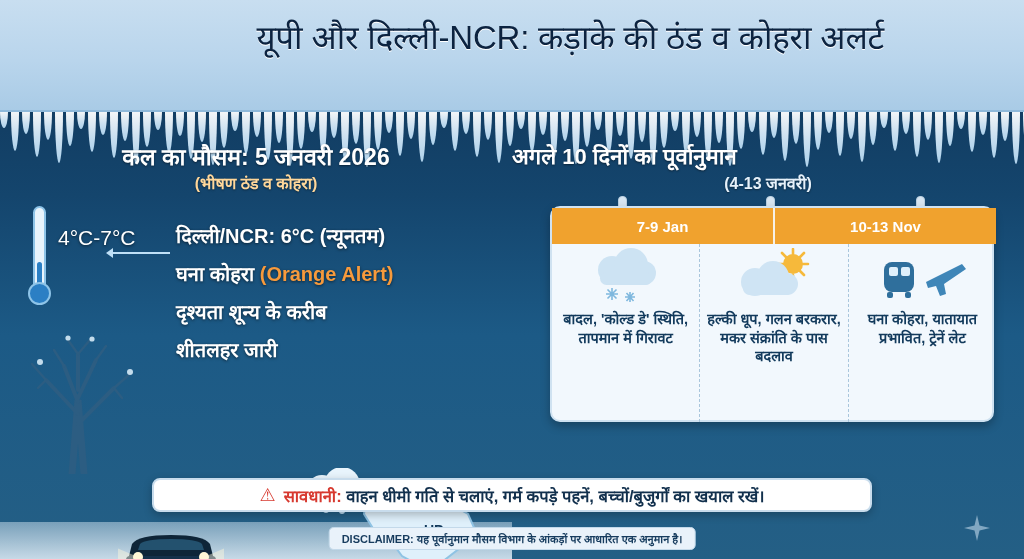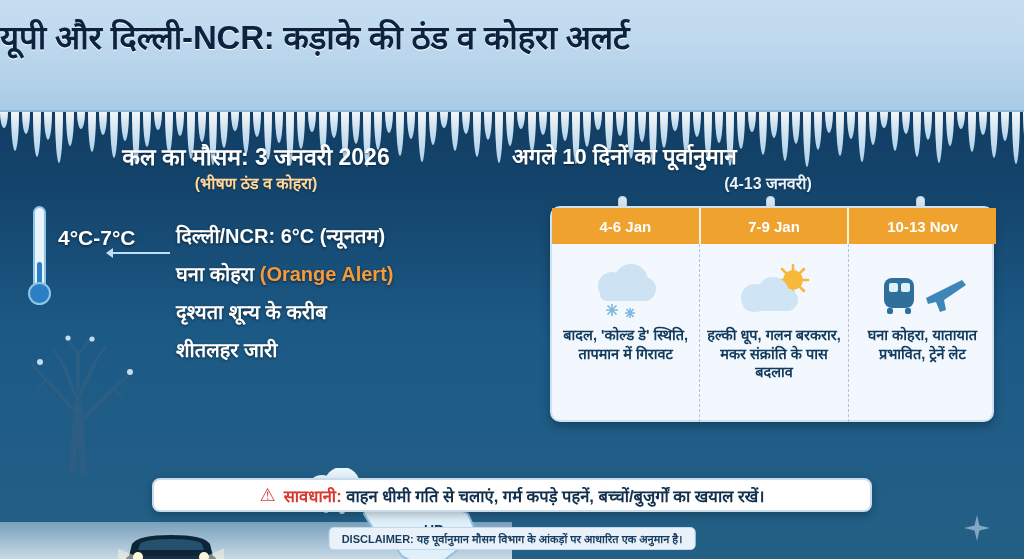--- a/index.html
+++ b/index.html
@@ -13,22 +13,22 @@
     background:linear-gradient(180deg,#0f3355 0%, #14456d 35%, #1c5a86 60%, #245f85 100%);
   }
 
   
   .header {
     position:absolute; left:0; top:0; width:1024px; height:112px;
     background:linear-gradient(180deg,#c8def0 0%, #b9d5ec 55%, #a9cbe6 100%);
     border-bottom:2px solid #8fb9da;
   }
   .title-main {
-    position:absolute; left:0; top:14px; width:884px; text-align:left;
-    font-size:33px; font-weight:bold; color:#0c2340; letter-spacing:-0.2px;
+    position:absolute; left:0; top:14px; width:884px; text-align:right;
+    font-size:33px; font-weight:normal; color:#0c2340; letter-spacing:-0.2px;
     text-shadow:0 1px 0 #fff;
   }
   .title-sub {
     position:absolute; left:50%; transform:translateX(-50%); top:62px;
     font-size:26px; font-weight:bold; color:#0c2340;
     background:#e8f2fa; border:1px solid #b7d3e8; border-radius:6px;
     padding:3px 18px 5px 18px;
   }
 
   
@@ -36,21 +36,21 @@
   .ic { position:absolute; top:0; background:linear-gradient(180deg,#ffffff 0%, #cfe6f7 60%, #b6d9f2 100%);
         border-radius:0 0 50% 50% / 0 0 100% 100%; opacity:.95; }
 
   
   .left-panel { position:absolute; left:0; top:118px; width:512px; height:352px; }
   .lp-title { position:absolute; left:0; top:22px; width:512px; text-align:center;
     font-size:23px; font-weight:bold; color:#ffffff; text-shadow:0 1px 2px rgba(0,0,0,.45); }
   .lp-sub { position:absolute; left:0; top:54px; width:512px; text-align:center;
     font-size:16px; font-weight:bold; color:#ffd79a; text-shadow:0 1px 2px rgba(0,0,0,.4); }
 
-  .temp-label { position:absolute; left:58px; top:108px; font-size:21px; font-weight:bold;
+  .temp-label { position:absolute; left:58px; top:108px; font-size:21px; font-weight:normal;
     color:#ffffff; text-shadow:0 1px 3px rgba(0,0,0,.6); }
   .arrow { position:absolute; left:112px; top:134px; width:58px; height:2px; background:#bfe0f7; }
   .arrow:after { content:""; position:absolute; left:-6px; top:-4px; width:0; height:0;
     border-top:5px solid transparent; border-bottom:5px solid transparent; border-right:7px solid #bfe0f7; }
 
   
   .thermo { position:absolute; left:22px; top:88px; width:34px; height:110px; }
   .thermo .stem { position:absolute; left:11px; top:0; width:13px; height:84px;
      background:#e9f4fc; border:2px solid #8ec4e8; border-radius:7px 7px 0 0; }
   .thermo .fill { position:absolute; left:15px; bottom:28px; width:5px; height:26px; background:#2b7fc4; border-radius:3px;}
@@ -91,21 +91,21 @@
   .pins { position:absolute; left:38px; top:78px; width:444px; height:20px; }
   .pin { position:absolute; top:0; width:9px; height:22px; background:#d8e6f2;
      border:1px solid #b9cfe0; border-radius:4px; }
 
   .card-head { position:absolute; left:0; top:0; width:444px; height:36px; display:flex; }
   .chead { flex:1; background:#f0a22e; color:#ffffff; font-size:15px; font-weight:bold;
      display:flex; align-items:center; justify-content:center; border-right:2px solid #f7f1e6; }
   .chead:last-child { border-right:none; }
 
   .card-body { position:absolute; left:0; top:36px; width:444px; height:178px; display:flex; }
-  .ccol { flex:1; position:relative; border-right:1px dashed #a9c6dc; padding:16px 6px; }
+  .ccol { flex:1; position:relative; border-right:1px dashed #a9c6dc; padding:0 6px; }
   .ccol:last-child { border-right:none; }
   .cicon { height:66px; display:flex; align-items:center; justify-content:center; }
   .ctext { text-align:center; font-size:14.5px; font-weight:bold; color:#123a5c; line-height:1.28; }
 
   
   .caution {
     position:absolute; left:152px; top:478px; width:720px; height:34px;
     background:#ffffff; border:2px solid #c8dcec; border-radius:8px;
     display:flex; align-items:center; justify-content:center; gap:8px;
     box-shadow:0 3px 8px rgba(0,0,0,.25);
@@ -221,21 +221,21 @@
       <div class="ic" style="left: 957px; width: 8px; height: 17px;"></div>
       <div class="ic" style="left: 968px; width: 8px; height: 40px;"></div>
       <div class="ic" style="left: 979px; width: 8px; height: 23px;"></div>
       <div class="ic" style="left: 990px; width: 8px; height: 46px;"></div>
       <div class="ic" style="left: 1001px; width: 8px; height: 29px;"></div>
       <div class="ic" style="left: 1012px; width: 8px; height: 52px;"></div>
       <div class="ic" style="left: 1023px; width: 8px; height: 35px;"></div>
     </div>
 
   <div class="left-panel">
-    <div class="lp-title">कल का मौसम: 3 जनवरी 2026</div>
+    <div class="lp-title">कल का मौसम: 5 जनवरी 2026</div>
     <div class="lp-sub">(भीषण ठंड व कोहरा)</div>
 
     <div class="thermo">
       <div class="stem"></div>
         <div class="fill"></div>
         <div class="bulb"></div>
     </div>
     <div class="temp-label">4°C-7°C</div>
     <div class="arrow"></div>
 
@@ -302,21 +302,20 @@
     <div class="rp-sub">(4-13 जनवरी)</div>
 
     <div class="pins">
       <div class="pin" style="left:68px"></div>
       <div class="pin" style="left:216px"></div>
       <div class="pin" style="left:366px"></div>
     </div>
 
     <div class="card">
       <div class="card-head">
-        <div class="chead">4-6 Jan</div>
         <div class="chead">7-9 Jan</div>
         <div class="chead">10-13 Nov</div>
       </div>
       <div class="card-body">
 
         <div class="ccol">
           <div class="cicon">
             <svg width="80" height="58" viewBox="0 0 80 58">
               <g fill="#cde3f3">
                   <circle cx="26" cy="22" r="14"></circle>

